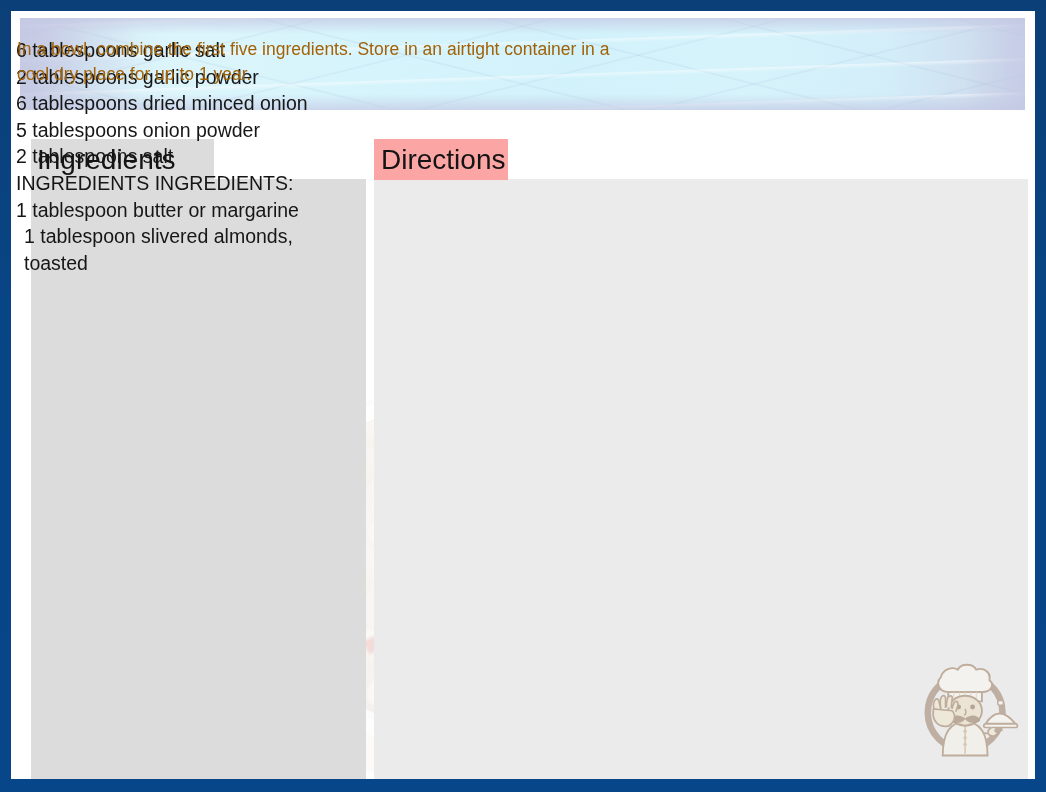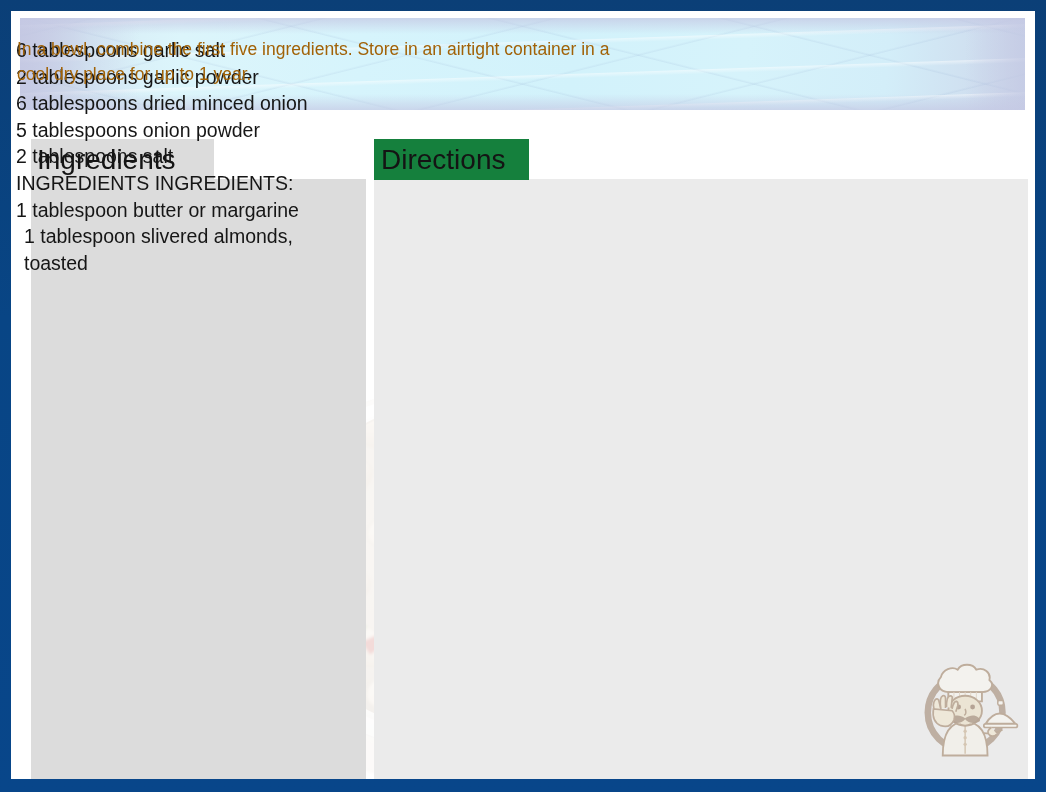--- a/index.html
+++ b/index.html
@@ -192,23 +192,23 @@
     white-space: nowrap;
   }
   #ingredients-list .ing-line.wrap-line {
     white-space: normal;
     margin-left: 8px;
   }
 
   #directions-header {
     left: 363px;
     top: 128px;
-    width: 155px;
+    width: 134px;
     height: 41px;
-    background: #15803d;
+    background: #fca5a5;
     padding-left: 7px;
   }
   #directions-body {
     position: absolute;
     left: 363px;
     top: 168px;
     width: 654px;
     height: 611px;
     background: #ebebeb;
     z-index: 3;

